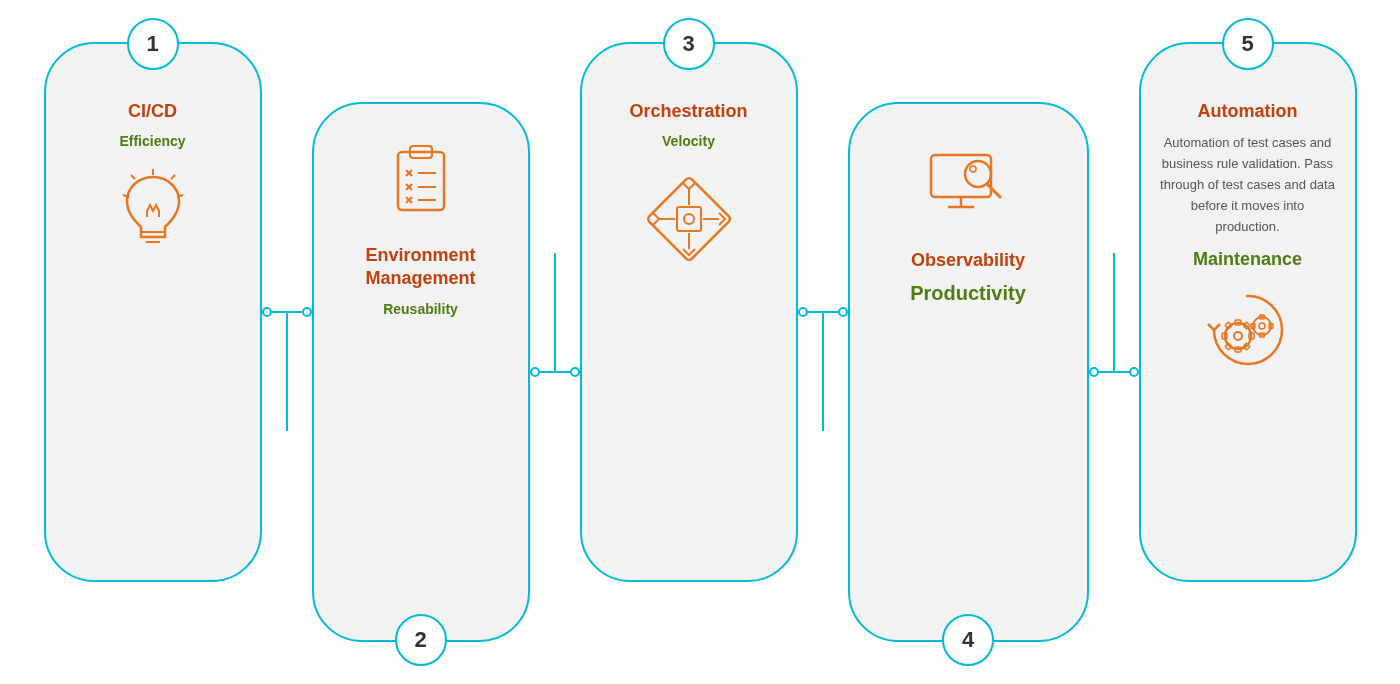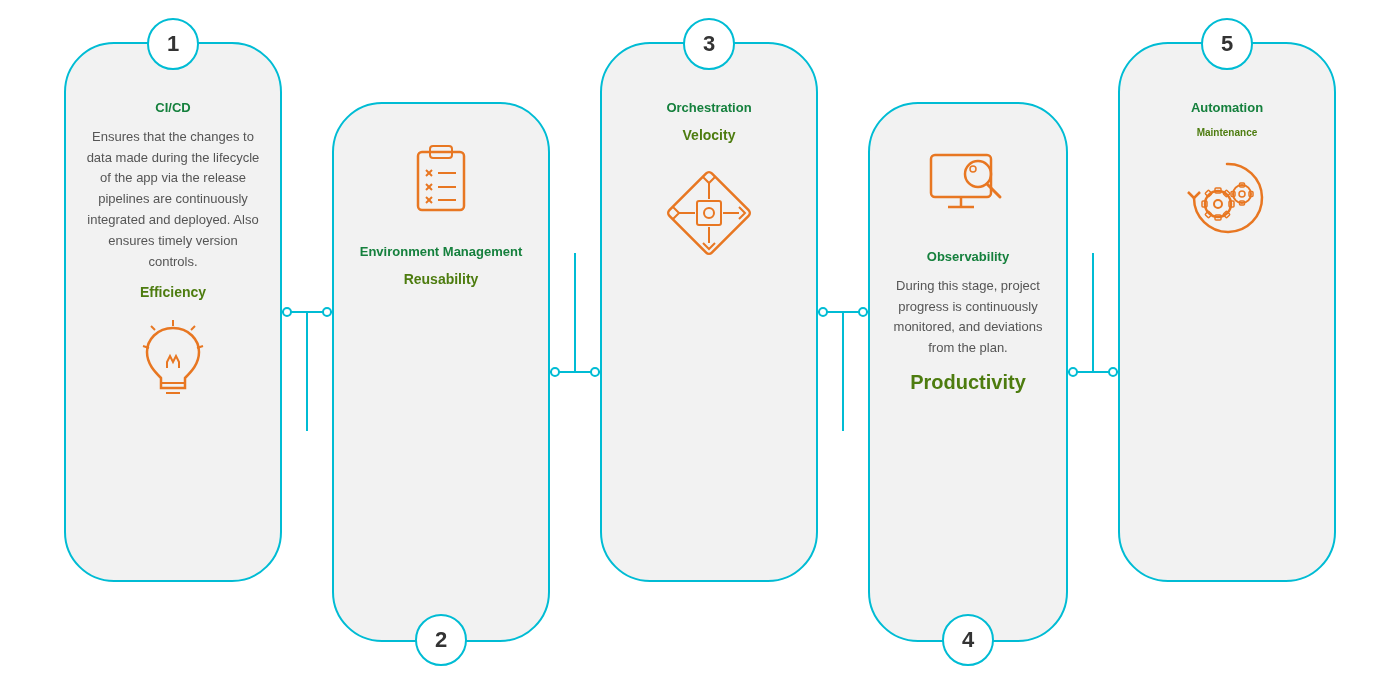--- a/index.html
+++ b/index.html
@@ -26,23 +26,23 @@
       width: 220px;
       padding: 20px 18px 24px 18px;
       display: flex;
       flex-direction: column;
       align-items: center;
       text-align: center;
       position: relative;
       min-height: 560px;
     }
     .card-title {
-      font-size: 13px;
+      font-size: 18px;
       font-weight: 700;
-      color: #15803d;
+      color: #c2410c;
       margin-bottom: 10px;
       margin-top: 6px;
       line-height: 1.3;
     }
     .card-desc {
       font-size: 13px;
       color: #555;
       line-height: 1.6;
       margin-bottom: 12px;
     }
@@ -108,21 +108,20 @@
 <div class="diagram">
   <div class="row-main" style="display:flex;align-items:center;justify-content:center;">
 
     <div style="display:flex;flex-direction:column;align-items:center;margin-bottom:60px;position:relative;">
       <div class="card highlighted" style="min-height:540px;width:218px;">
         <div class="badge top">
           <span>1</span>
         </div>
         <div style="height:30px;"></div>
         <div class="card-title">CI/CD</div>
-        <div class="card-desc">Ensures that the changes to data made during the lifecycle of the app via the release pipelines are continuously integrated and deployed. Also ensures timely version controls.</div>
         <div class="card-keyword orange" style="font-weight:700;font-size:14px;margin-bottom:10px;text-align:center;">Efficiency</div>
 
         <div class="card-icon" style="margin-top:8px;">
           <svg width="80" height="90" viewBox="0 0 80 90" fill="none" xmlns="http://www.w3.org/2000/svg">
 
             <path d="M40 10 C24 10 14 22 14 34 C14 46 22 54 28 60 L28 70 L52 70 L52 60 C58 54 66 46 66 34 C66 22 56 10 40 10Z" stroke="#e87722" stroke-width="2.5" fill="none"></path>
 
             <line x1="28" y1="65" x2="52" y2="65" stroke="#e87722" stroke-width="2"></line>
             <line x1="30" y1="70" x2="50" y2="70" stroke="#e87722" stroke-width="2"></line>
             <line x1="33" y1="75" x2="47" y2="75" stroke="#e87722" stroke-width="2"></line>
@@ -220,39 +219,38 @@
 
     <div style="display:flex;align-items:center;position:relative;margin-bottom:60px;">
       <div style="width:50px;height:2px;background:#00bcd4;position:relative;">
         <div style="width:10px;height:10px;border-radius:50%;background:#fff;border:2px solid #00bcd4;position:absolute;top:-4px;left:0;"></div>
         <div style="width:10px;height:10px;border-radius:50%;background:#fff;border:2px solid #00bcd4;position:absolute;top:-4px;right:0;"></div>
         <div style="position:absolute;left:50%;top:0;width:2px;height:120px;background:#00bcd4;transform:translateX(-50%);"></div>
       </div>
     </div>
 
     <div style="display:flex;flex-direction:column;align-items:center;margin-top:60px;position:relative;">
-      <div class="card" style="min-height:540px;width:200px;border:2px solid #00bcd4;">
+      <div class="card" style="min-height:540px;width:241px;border:2px solid #00bcd4;">
         <div style="height:16px;"></div>
 
         <div class="card-icon" style="margin-bottom:14px;">
           <svg width="85" height="75" viewBox="0 0 85 75" fill="none">
 
             <rect x="5" y="5" width="60" height="42" rx="4" stroke="#e87722" stroke-width="2.5" fill="none"></rect>
 
             <line x1="35" y1="47" x2="35" y2="57" stroke="#e87722" stroke-width="2.5"></line>
             <line x1="22" y1="57" x2="48" y2="57" stroke="#e87722" stroke-width="2.5"></line>
 
             <circle cx="52" cy="24" r="13" stroke="#e87722" stroke-width="2.5" fill="none"></circle>
             <line x1="61" y1="34" x2="74" y2="47" stroke="#e87722" stroke-width="3" stroke-linecap="round"></line>
 
             <circle cx="47" cy="19" r="3" stroke="#e87722" stroke-width="1.5" fill="none"></circle>
           </svg>
         </div>
         <div class="card-title">Observability</div>
-        <div class="card-desc">During this stage, project progress is continuously monitored, and deviations from the plan.</div>
         <div class="card-keyword orange" style="font-weight:700;font-size:20px;">Productivity</div>
         <div class="badge bottom">
           <span>4</span>
         </div>
       </div>
     </div>
 
     <div style="display:flex;align-items:center;position:relative;margin-top:60px;">
       <div style="width:50px;height:2px;background:#00bcd4;position:relative;">
         <div style="width:10px;height:10px;border-radius:50%;background:#fff;border:2px solid #00bcd4;position:absolute;top:-4px;left:0;"></div>
@@ -261,21 +259,22 @@
       </div>
     </div>
 
     <div style="display:flex;flex-direction:column;align-items:center;margin-bottom:60px;position:relative;">
       <div class="card" style="min-height:540px;width:218px;border:2px solid #00bcd4;">
         <div class="badge top">
           <span>5</span>
         </div>
         <div style="height:30px;"></div>
         <div class="card-title">Automation</div>
-        <div class="card-keyword orange" style="font-weight:700;font-size:10px;margin-bottom:10px;">Maintenance</div>
+        <div class="card-desc">Automation of test cases and business rule validation. Pass through of test cases and data before it moves into production.</div>
+        <div class="card-keyword orange" style="font-weight:700;font-size:18px;margin-bottom:10px;">Maintenance</div>
 
         <div class="card-icon" style="margin-top:8px;">
           <svg width="95" height="85" viewBox="0 0 95 85" fill="none">
 
             <path d="M47 8 A34 34 0 1 1 14 42" stroke="#e87722" stroke-width="2.5" fill="none" stroke-linecap="round"></path>
             <polyline points="8,36 14,42 20,36" stroke="#e87722" stroke-width="2.5" fill="none" stroke-linejoin="round"></polyline>
 
             <circle cx="38" cy="48" r="13" stroke="#e87722" stroke-width="2.5" fill="none"></circle>
             <circle cx="38" cy="48" r="4" stroke="#e87722" stroke-width="2" fill="none"></circle>
 

